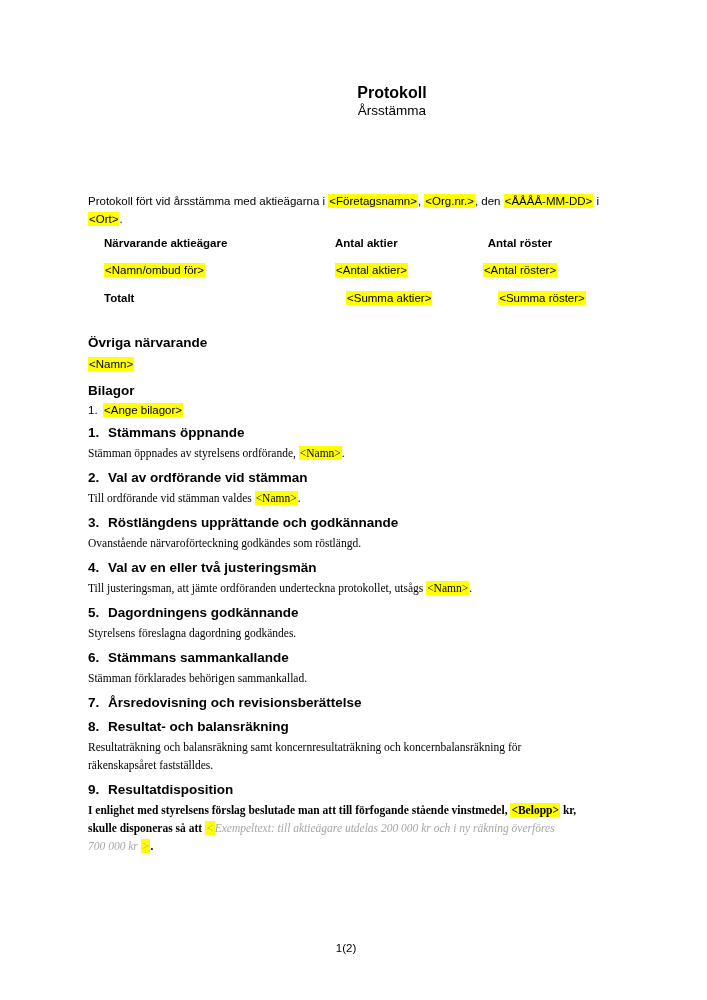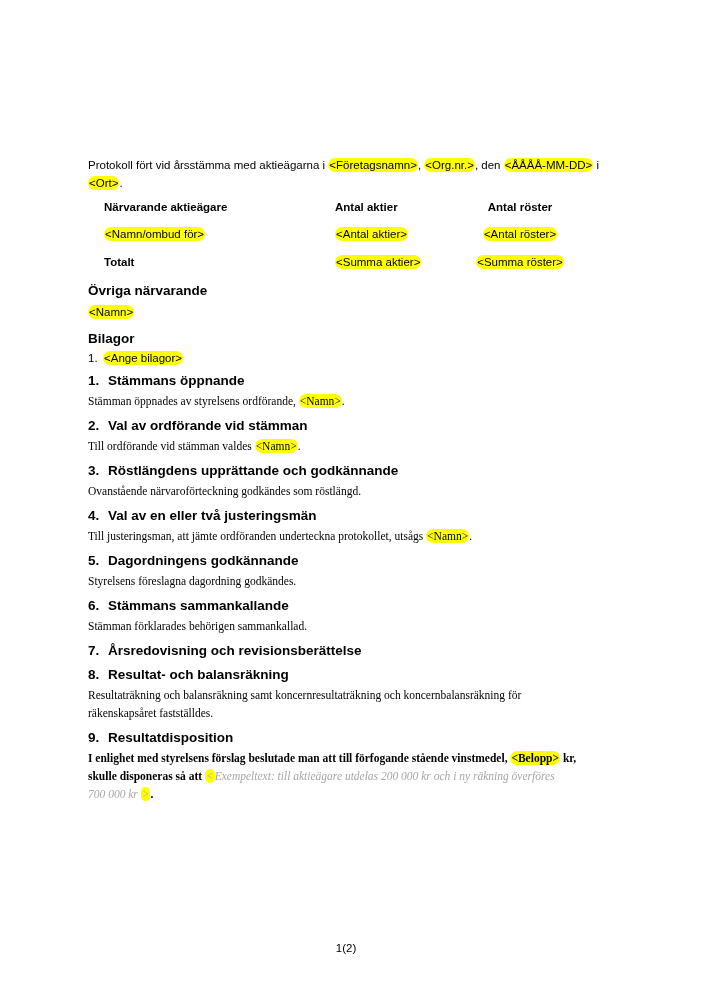--- a/index.html
+++ b/index.html
@@ -15,46 +15,50 @@
   .doc-title { font-size: 16px; font-weight: bold; line-height: 19px; }
   .doc-subtitle { font-size: 13.5px; line-height: 17px; }
   .intro { margin-top: 73px; font-size: 11.5px; line-height: 18px; }
   .att { margin-top: 8px; font-size: 11.5px; }
   .att-row { display: flex; }
   .att .c1 { width: 247px; padding-left: 16px; }
   .att .c2 { width: 120px; text-align: left; }
   .att .c3 { width: 130px; text-align: center; }
   .att-head { font-weight: bold; line-height: 15px; }
   .att-r { margin-top: 11px; line-height: 16px; }
-  .att-r + .att-r { margin-top: 13px; line-height: 15px; }
+  .att-r + .att-r { margin-top: 13px; line-height: 15px; gap: 11px; }
   .block-h { font-weight: bold; font-size: 13.5px; line-height: 17px; }
-  .ovriga { margin-top: 12px; }
+  .ovriga { margin-top: 28px; }
   .ovriga-body { margin-top: 5px; font-size: 11.5px; line-height: 16px; }
   .bilagor { margin-top: 10px; }
   .bil-item { display: flex; margin-top: 2px; font-size: 11.5px; line-height: 18px; }
   .bil-num { width: 15px; flex: none; }
   .sections { margin-top: 5px; }
   .section { margin-top: 7px; }
   .section:first-child { margin-top: 0; }
   .sec-h { display: flex; font-weight: bold; font-size: 13.5px; line-height: 17px; }
   .sec-num { width: 20px; flex: none; }
   .sec-body { margin-top: 3px; font-size: 11.5px; line-height: 18px; font-family: Liberation Serif, serif; }
-  .hl { background: #ffff00; padding: 1px 1px; border-radius: 7px; }
+  .hl { background: #ffff00; padding: 1px 1px; }
   .ex { color: #a6a6a6; font-style: italic; }
   .b { font-weight: bold; }
   .footer {
     position: absolute; top: 941px; left: 88px; width: 540px;
     padding-right: 24px; text-align: center; font-size: 11.5px; line-height: 15px;
   }
 </style>
 </head>
 <body>
 
 <div class="content">
 
+  <div class="title-wrap">
+    <div class="doc-title">Protokoll</div>
+    <div class="doc-subtitle">Årsstämma</div>
+  </div>
 
   <div class="intro"><span>Protokoll fört vid årsstämma med aktieägarna i </span><span class="hl">&lt;Företagsnamn&gt;</span><span>, </span><span class="hl">&lt;Org.nr.&gt;</span><span>, den </span><span class="hl">&lt;ÅÅÅÅ-MM-DD&gt;</span><span> i</span><br><span class="hl">&lt;Ort&gt;</span><span>.</span></div>
 
   <div class="att">
     <div class="att-row att-head">
       <div class="c1">Närvarande aktieägare</div>
       <div class="c2">Antal aktier</div>
       <div class="c3">Antal röster</div>
     </div>
     <div id="att-rows">

